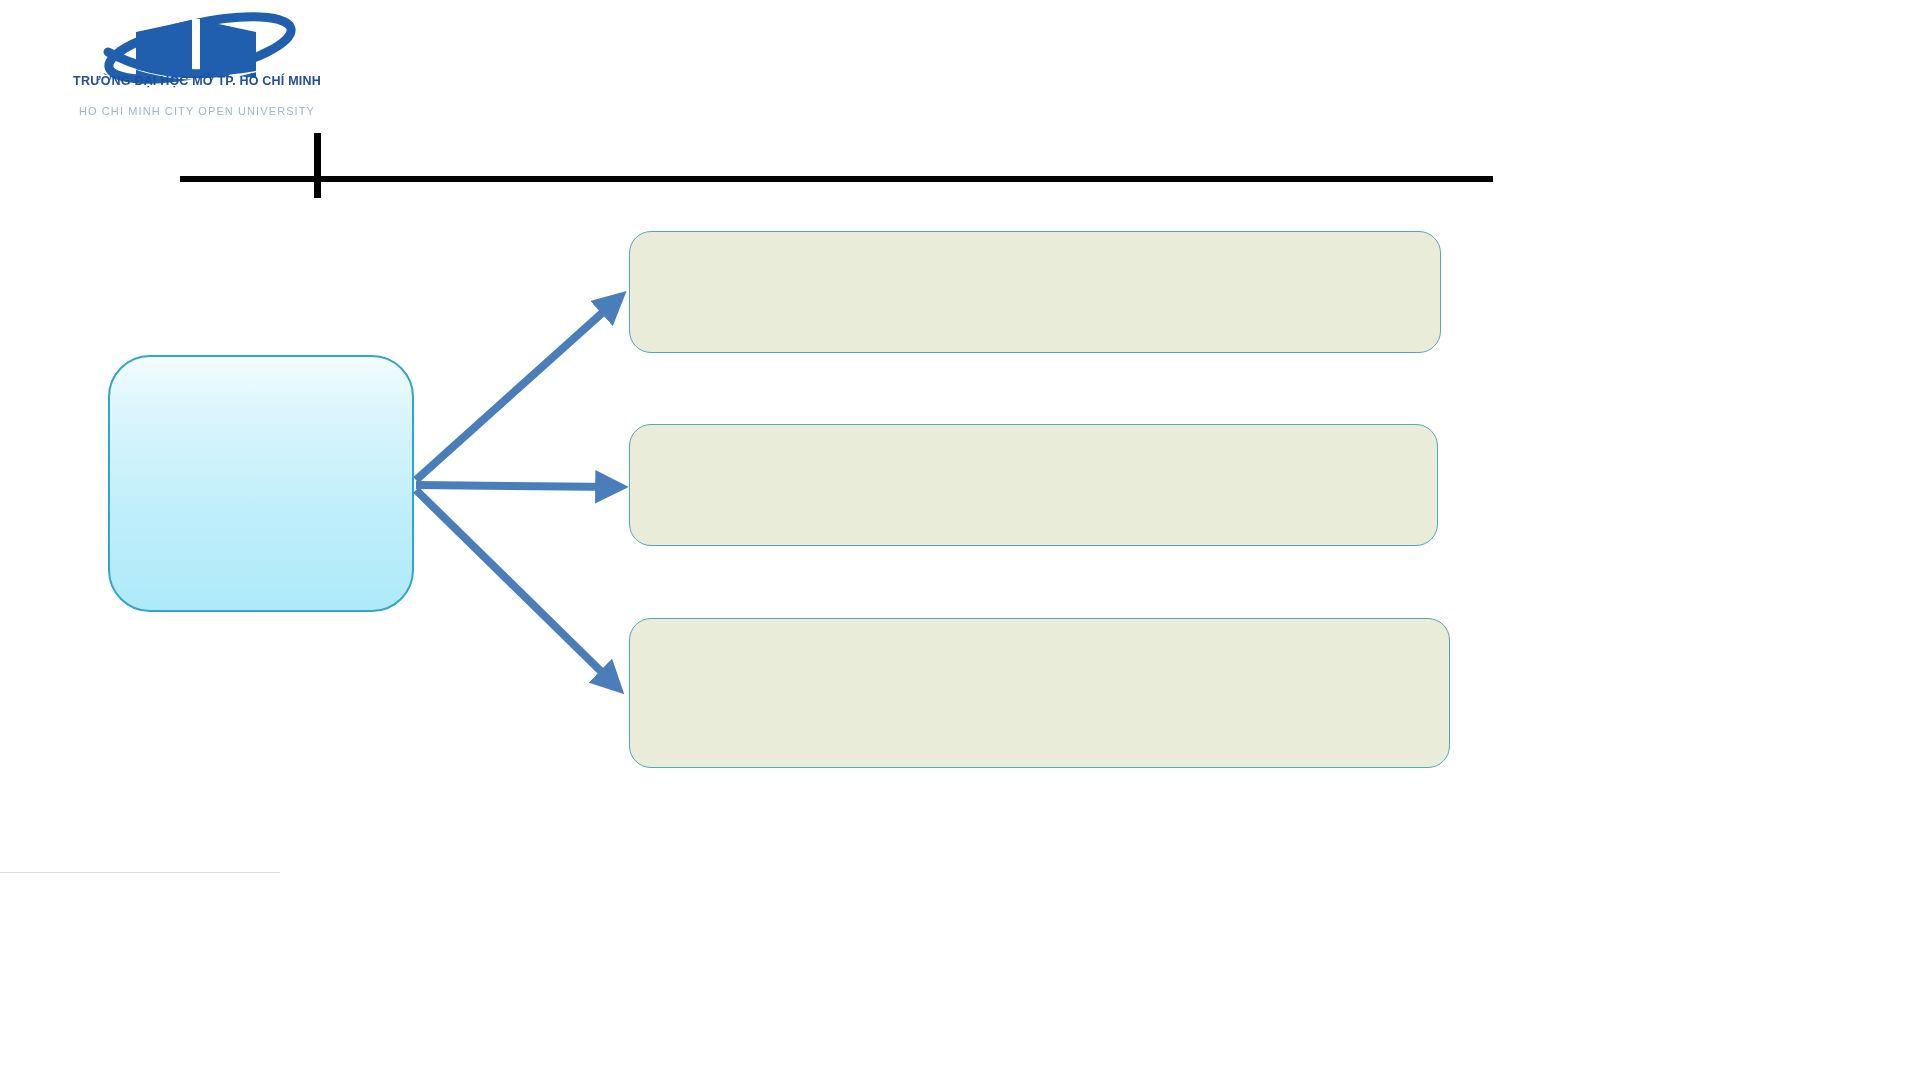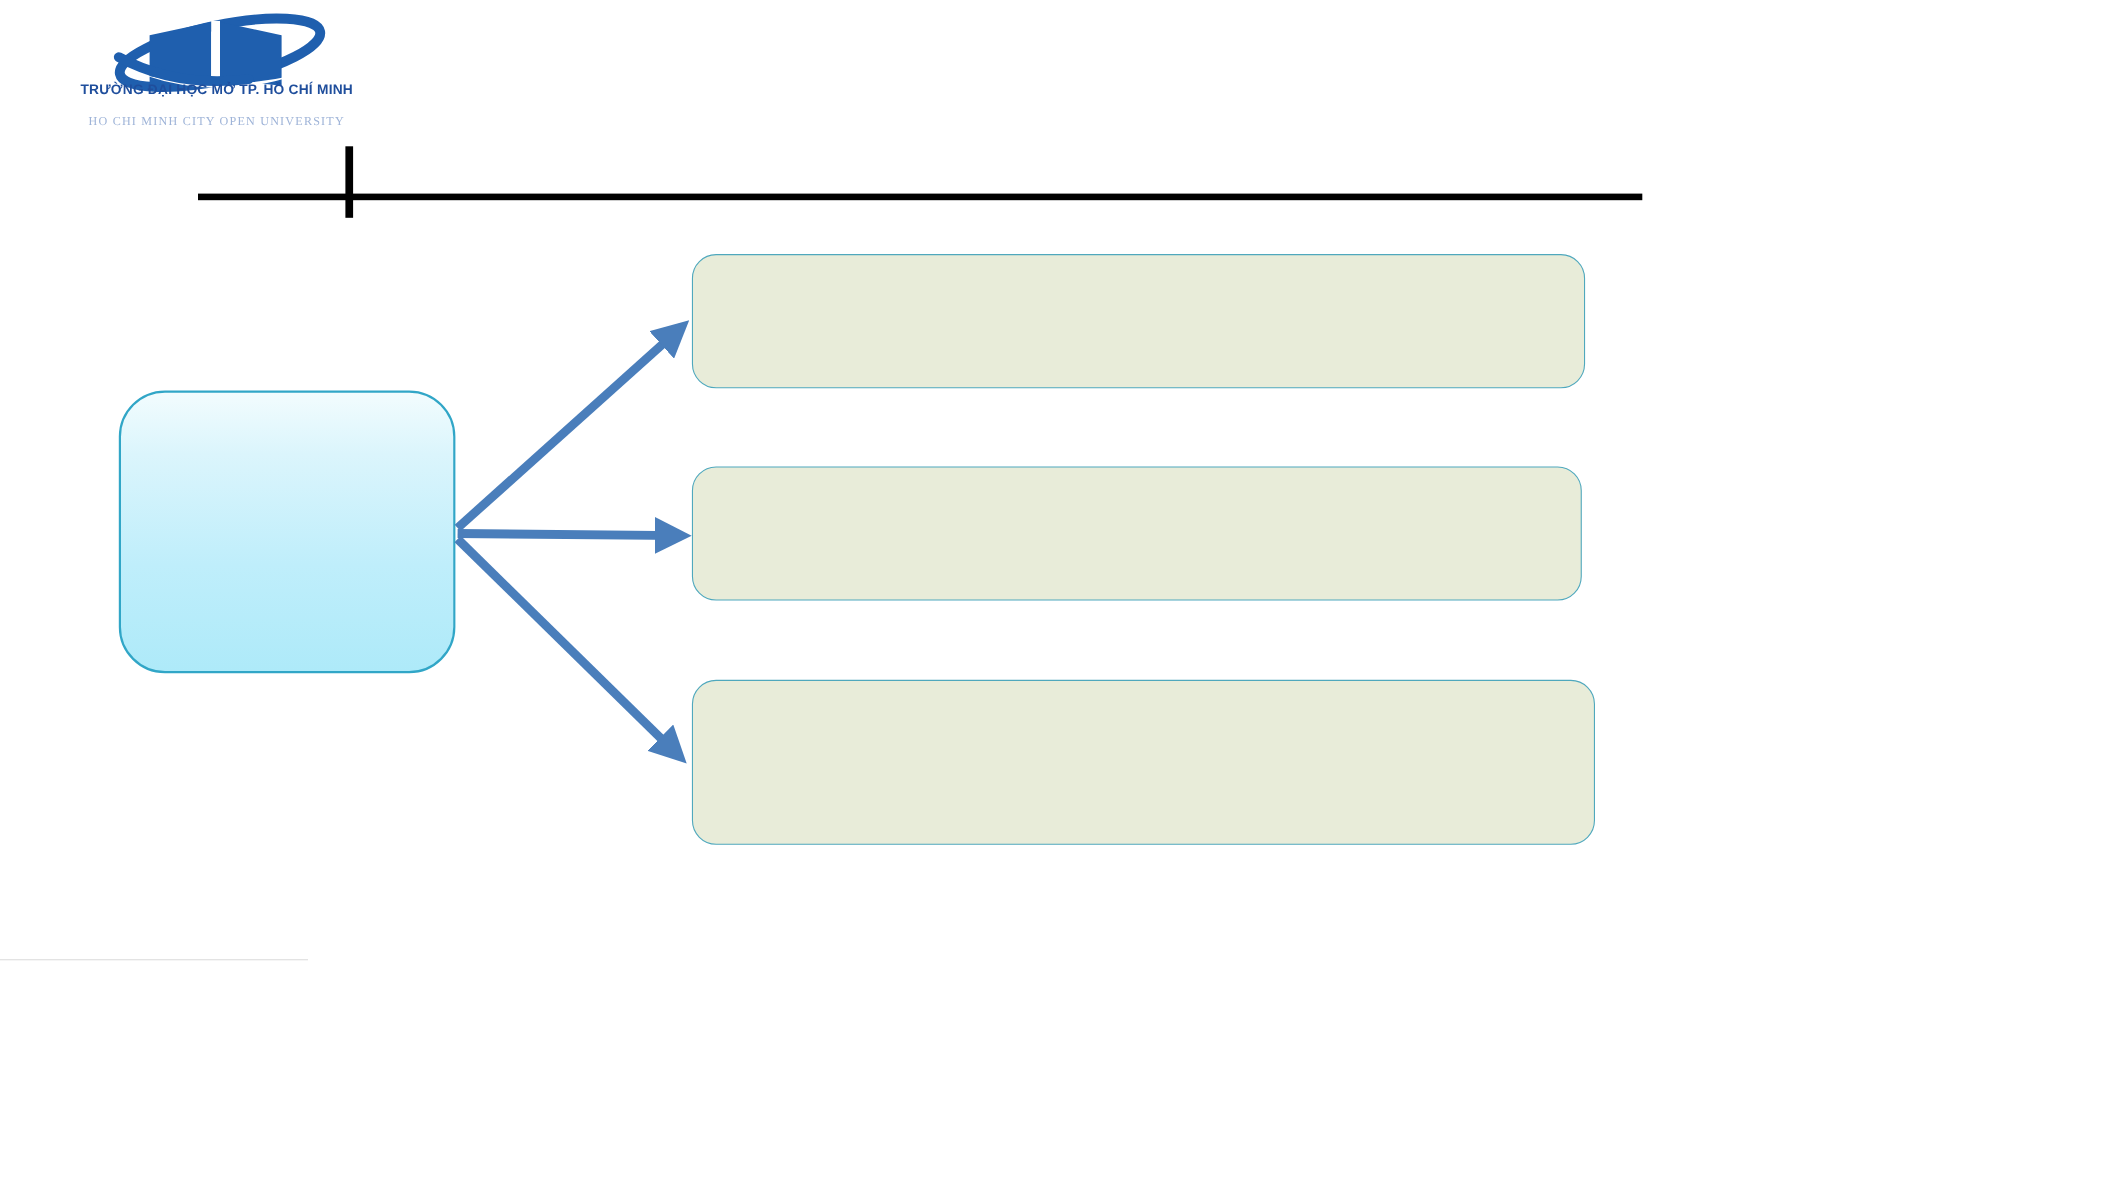--- a/index.html
+++ b/index.html
@@ -45,21 +45,21 @@
     letter-spacing: 0.2px;
     color: #1f4e9c;
     white-space: nowrap;
   }
   #logo-name-en {
     position: absolute;
     left: 0px;
     top: 99px;
     width: 270px;
     text-align: center;
-    font-family: Liberation Serif, serif;
+    font-family: Liberation Sans, sans-serif;
     font-size: 11px;
     letter-spacing: 1.1px;
     color: #9fb4d8;
     white-space: nowrap;
   }
 
   
   #header-rule {
     position: absolute;
     left: 180px;

